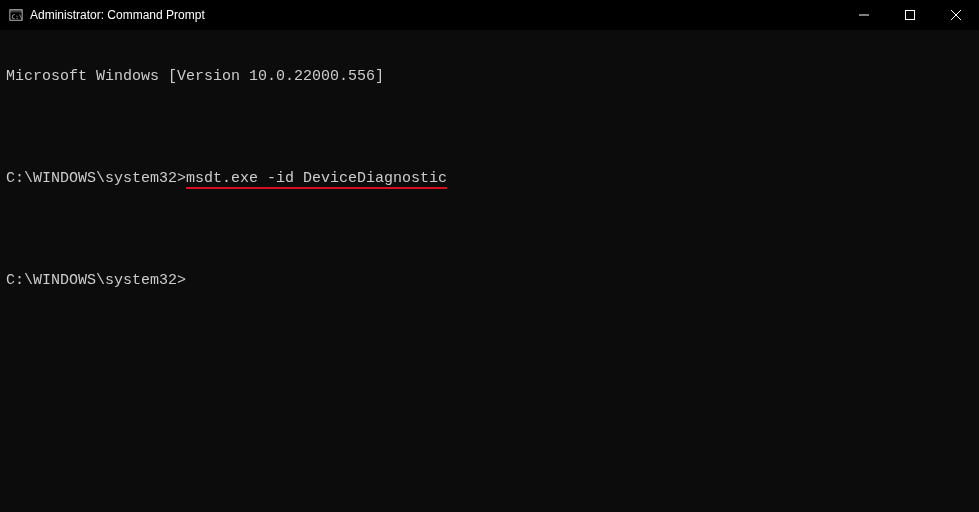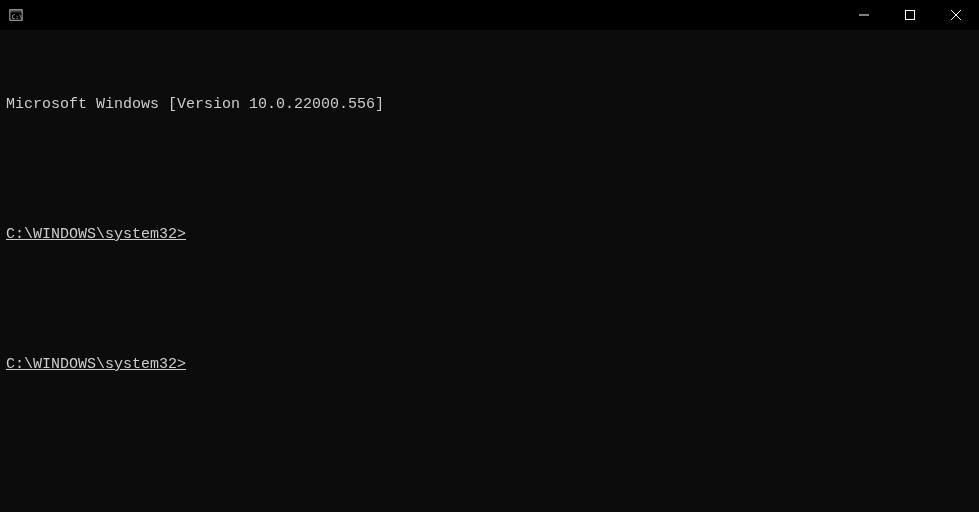--- a/index.html
+++ b/index.html
@@ -55,22 +55,22 @@
   .win-btn svg { width: 10px; height: 10px; }
   .terminal {
     padding: 4px 6px 0 6px;
     color: #cccccc;
     font-size: 15px;
     line-height: 17px;
     white-space: pre;
     font-family: Consolas, "Courier New", monospace;
     position: relative;
   }
-  .line { display: block; white-space: pre; margin-top: 28px; }
-  .prompt-row { display: flex; white-space: pre; text-decoration: underline; }
+  .line { display: block; white-space: pre; }
+  .prompt-row { display: flex; white-space: pre; }
   .underline-wrap {
     position: relative;
     display: inline-block;
   }
   .underline-annot {
     position: absolute;
     left: 0;
     right: 0;
     bottom: -2px;
     height: 2px;
@@ -81,20 +81,21 @@
 <body>
 
 <div class="titlebar">
   <div class="titlebar-icon">
     <svg viewBox="0 0 16 16">
       <rect x="1" y="2" width="14" height="12" fill="none" stroke="#cccccc" stroke-width="1"></rect>
       <rect x="1" y="2" width="14" height="3" fill="#cccccc" opacity="0.3"></rect>
       <text x="3" y="12" font-size="7" fill="#cccccc" font-family="monospace">C:\</text>
     </svg>
   </div>
+  <div class="titlebar-title">Administrator: Command Prompt</div>
   <div class="titlebar-spacer"></div>
   <div class="win-controls">
     <div class="win-btn">
       <svg viewBox="0 0 10 10">
           <line x1="0" y1="5" x2="10" y2="5" stroke="#ffffff" stroke-width="1"></line>
         </svg>
     </div>
     <div class="win-btn">
       <svg viewBox="0 0 10 10">
           <rect x="0.5" y="0.5" width="9" height="9" fill="none" stroke="#ffffff" stroke-width="1"></rect>
@@ -106,19 +107,19 @@
         <line x1="10" y1="0" x2="0" y2="10" stroke="#ffffff" stroke-width="1"></line>
       </svg>
     </div>
   </div>
 </div>
 
 <div class="terminal">
   <span class="line">Microsoft Windows [Version 10.0.22000.556]</span>
   <span class="line"> </span>
   <div class="prompt-row">
-    <span>C:\WINDOWS\system32&gt;</span>
+    <span>C:\WINDOWS\system32&gt;</span><span class="underline-wrap"><span>msdt.exe -id DeviceDiagnostic</span><span class="underline-annot"></span></span>
   </div>
   <span class="line"> </span>
   <div class="prompt-row">
     <span>C:\WINDOWS\system32&gt;</span>
   </div>
 </div>
 
 </body></html>

